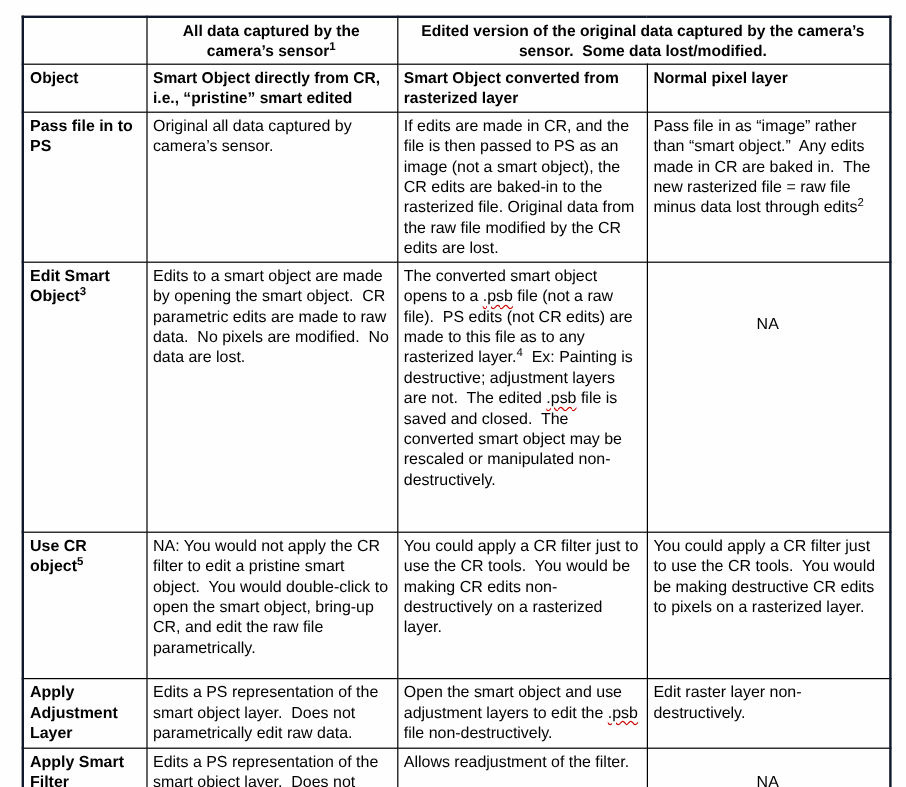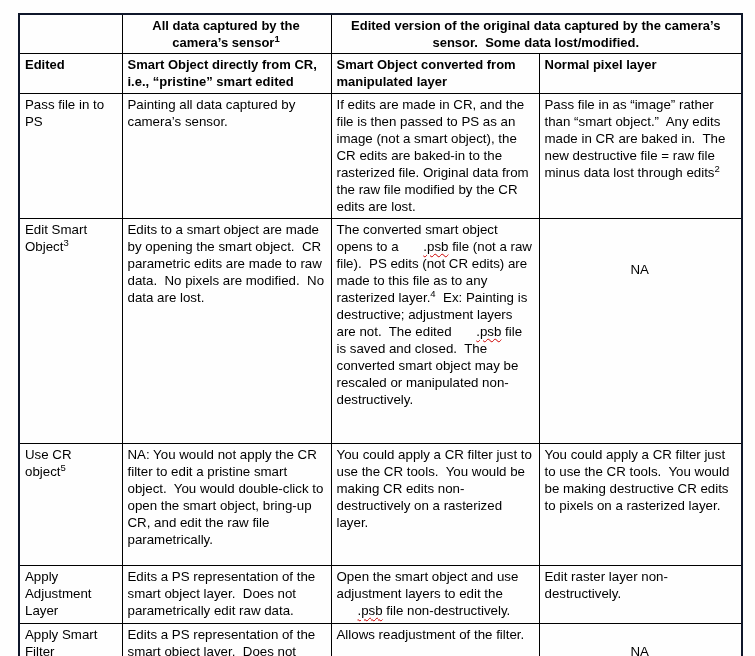--- a/index.html
+++ b/index.html
@@ -18,33 +18,32 @@
   }
   td {
     border:1px solid #000;
     vertical-align:top;
     padding:2px 6px 2px 5px;
     font-size:13.3px;
     line-height:17px;
     overflow:hidden;
   }
   td.hdr { font-weight:bold; font-size:13px; }
-  .b   { font-weight:normal; }
+  .b   { font-weight:bold; }
   .ctr { text-align:center; }
   .mid { vertical-align:middle; }
   .txt { white-space:pre-wrap; }
   .it  { }
   .sup { font-size:9.5px; vertical-align:super; line-height:0; }
   .wavy {
     text-decoration-line:underline;
     text-decoration-style:wavy;
     text-decoration-color:#cc0000;
     text-decoration-thickness:1px;
     text-underline-offset:2px;
-    margin-left:21px;
   }
   .na-top { padding-top:42px; }
 </style>
 </head>
 <body>
 
 <div class="page">
   <table class="grid">
     <colgroup>
       <col style="width:103px">
@@ -54,31 +53,31 @@
     </colgroup>
 
     <tbody>
         <tr style="height:37px">
       <td class="hdr"></td>
       <td class="hdr ctr mid"><span class="txt">All data captured by the camera’s sensor</span><sup class="sup">1</sup></td>
       <td class="hdr ctr mid" colspan="2"><span class="txt">Edited version of the original data captured by the camera’s sensor.  Some data lost/modified.</span></td>
     </tr>
 
     <tr style="height:40px">
-      <td class="hdr"><span class="txt">Edited</span></td>
+      <td class="hdr"><span class="txt">Object</span></td>
       <td class="hdr"><span class="txt">Smart Object directly from CR, i.e., “pristine” smart edited</span></td>
-      <td class="hdr"><span class="txt">Smart Object converted from manipulated layer</span></td>
+      <td class="hdr"><span class="txt">Smart Object converted from rasterized layer</span></td>
       <td class="hdr"><span class="txt">Normal pixel layer</span></td>
     </tr>
 
     <tr style="height:125px">
       <td class="b"><span class="txt">Pass file in to PS</span></td>
-      <td><span class="txt">Painting all data captured by camera’s sensor.</span></td>
+      <td><span class="txt">Original all data captured by camera’s sensor.</span></td>
       <td><span class="txt">If edits are made in CR, and the file is then passed to PS as an image (not a smart object), the CR edits are baked-in to the rasterized file. Original data from the raw file modified by the CR edits are lost.</span></td>
-      <td><span class="txt"><span>Pass file in as “image” rather than “smart object.”  Any edits made in CR are baked in.  The new destructive file = raw file minus data lost through edits</span><sup class="sup">2</sup></span></td>
+      <td><span class="txt"><span>Pass file in as “image” rather than “smart object.”  Any edits made in CR are baked in.  The new rasterized file = raw file minus data lost through edits</span><sup class="sup">2</sup></span></td>
     </tr>
 
     <tr style="height:225px">
       <td class="b"><span class="txt"><span>Edit Smart Object</span><sup class="sup">3</sup></span></td>
       <td><span class="txt">Edits to a smart object are made by opening the smart object.  CR parametric edits are made to raw data.  No pixels are modified.  No data are lost.</span></td>
       <td><span class="txt"><span>The converted smart object opens to a </span><span class="wavy">.psb</span><span> file (not a raw file).  </span><span class="it">PS edits</span><span> (not CR edits) are made to this file as to any rasterized layer.</span><sup class="sup">4</sup><span>  Ex: Painting is destructive; adjustment layers are not.  The edited </span><span class="wavy">.psb</span><span> file is saved and closed.  The converted smart object may be rescaled or manipulated non-destructively.</span></span></td>
       <td class="ctr na-top"><span class="txt">NA</span></td>
     </tr>
 
     <tr style="height:122px">

